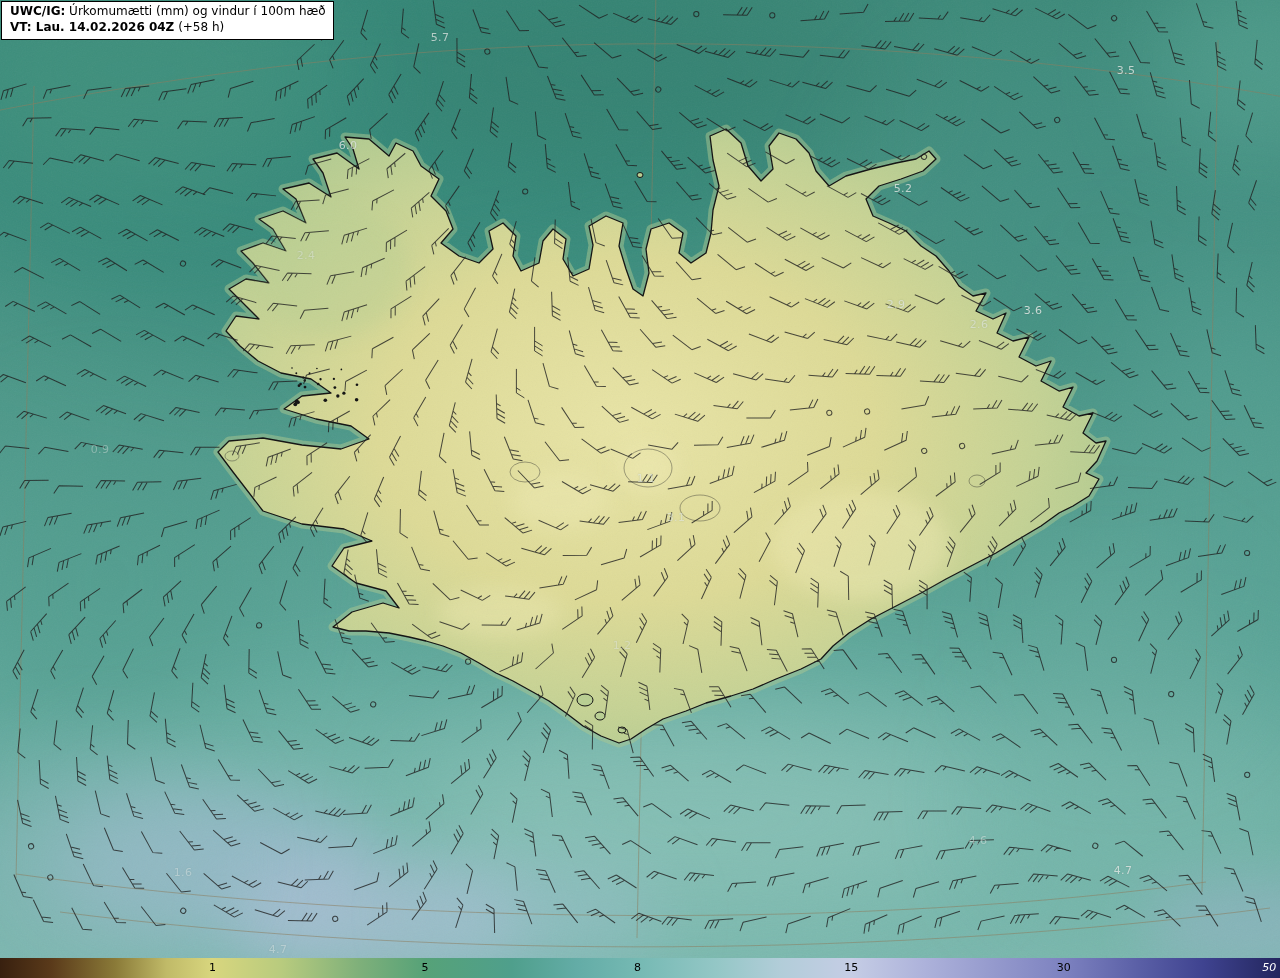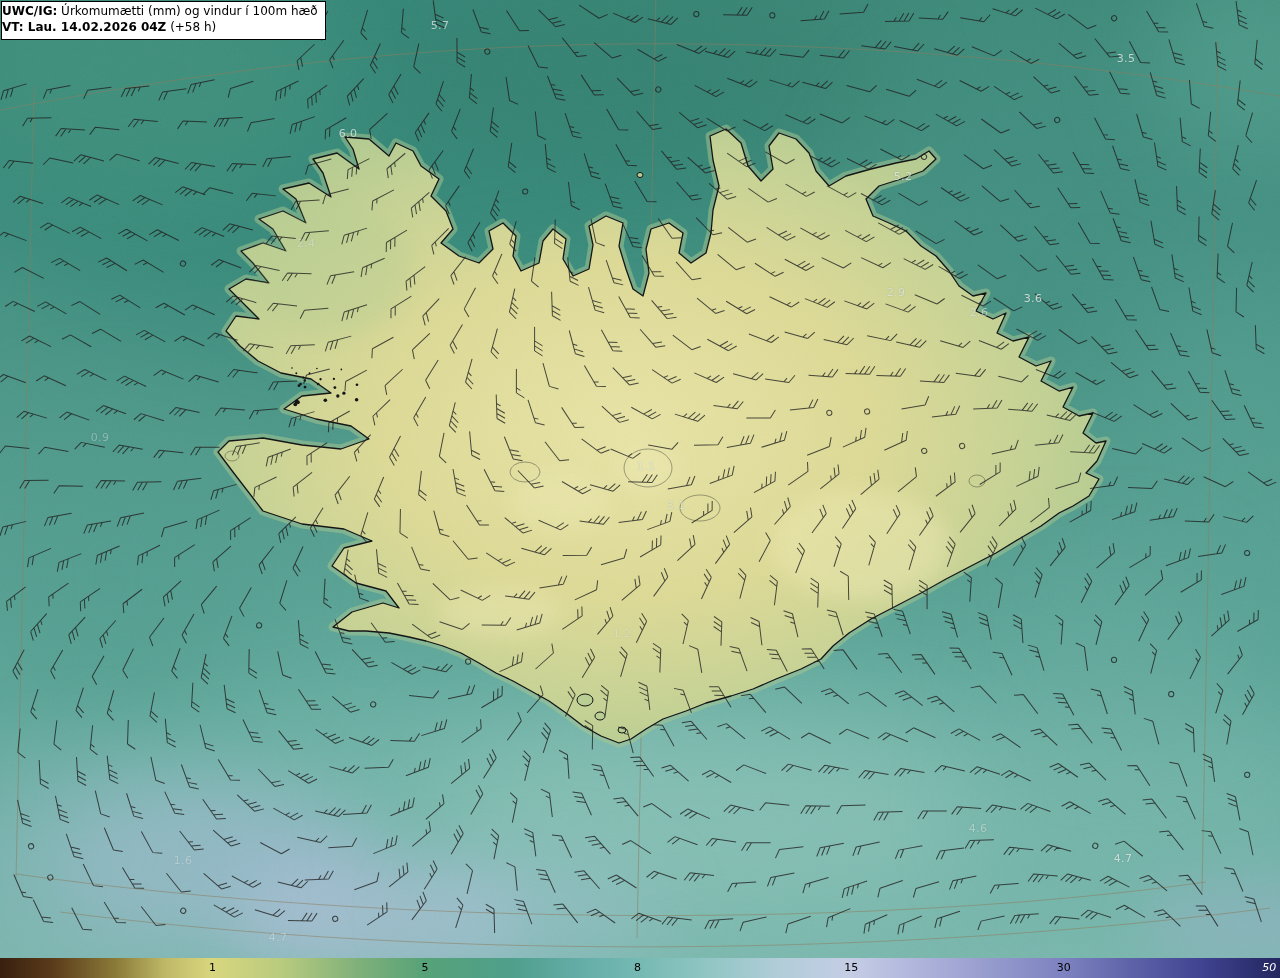--- a/index.html
+++ b/index.html
@@ -2,25 +2,25 @@
 <html><head>
 <meta charset="utf-8">
 <style>
   html,body{margin:0;padding:0;background:#222;}
   .stage{position:relative;width:1280px;height:978px;overflow:hidden;
          font-family:"DejaVu Sans",sans-serif;background:#4e998a;}
   .map{position:absolute;left:0;top:0;width:1280px;height:958px;overflow:hidden;
        background:linear-gradient(180deg,#3d8a7a 0%,#4e998a 45%,#5ea79a 70%,#7ab7ad 100%);}
   .blob{position:absolute;border-radius:50%;pointer-events:none;}
   .canvas{position:absolute;left:0;top:0;}
-  .labels{position:absolute;left:0;top:0;width:1280px;height:958px;pointer-events:none;}
+  .labels{position:absolute;left:0;top:12px;width:1280px;height:958px;pointer-events:none;}
   .vlabel{position:absolute;transform:translate(-50%,-50%);font-size:11px;color:#dfe5e2;
           letter-spacing:.3px;text-shadow:0 0 2px rgba(40,80,70,.35);}
   .titlebox{position:absolute;left:1px;top:1px;background:#ffffff;border:1px solid #000;
-            padding:2px 7px 3px 0;font-size:12px;line-height:1.32;color:#000;white-space:nowrap;}
+            padding:2px 7px 3px 8px;font-size:12px;line-height:1.32;color:#000;white-space:nowrap;}
   .titlebox b{font-weight:bold;}
   .colorbar{position:absolute;left:0;top:958px;width:1280px;height:20px;background:#000;}
   .cb-grad{position:absolute;left:0;top:0;width:100%;height:100%;}
   .cb-tick{position:absolute;top:0;height:20px;line-height:20px;font-size:11px;
            transform:translateX(-50%);font-weight:normal;}
 </style>
 </head>
 <body>
 
 <div class="stage">

